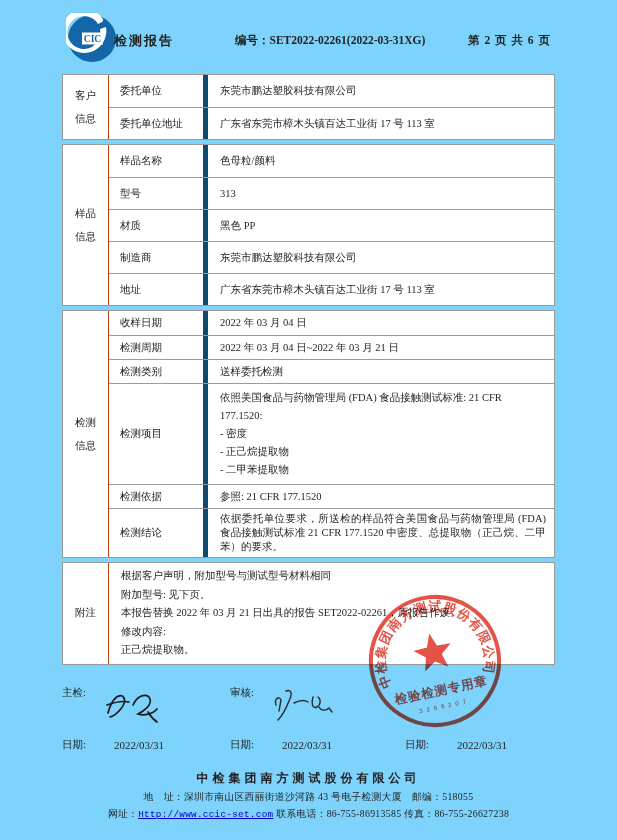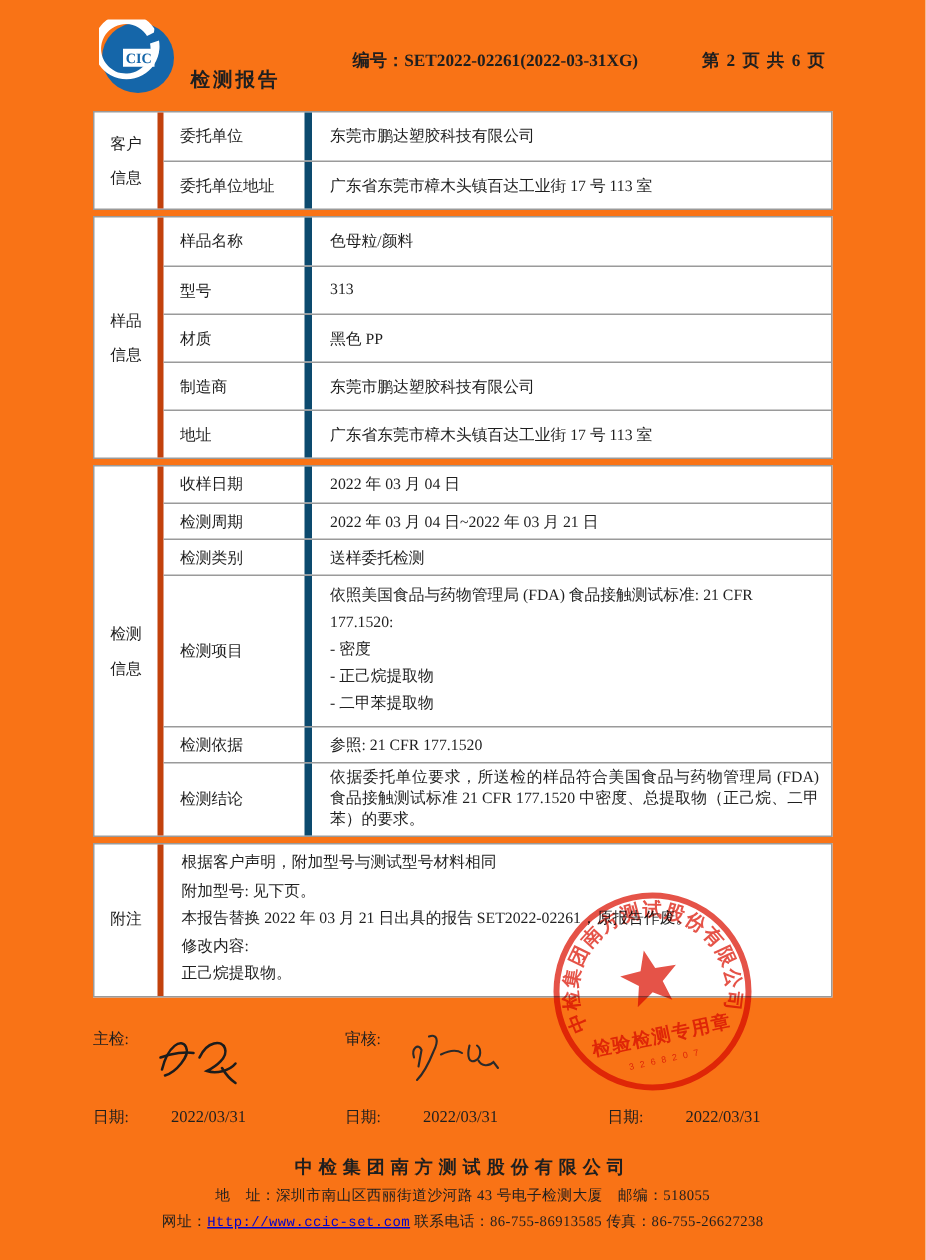--- a/index.html
+++ b/index.html
@@ -1,29 +1,29 @@
 <!DOCTYPE html>
 <html><head>
 <meta charset="utf-8">
 <style>
   * { margin:0; padding:0; box-sizing:border-box; }
   body { background:#e8e8e8; font-family:"Liberation Serif","DejaVu Serif",serif; }
-  .page { position:relative; width:617px; height:840px; background:#f97316; margin:0 auto;
+  .page { position:relative; width:617px; height:840px; background:#7dd3fc; margin:0 auto;
           color:#1f1f1f; overflow:hidden; }
 
   
   .hdr-logo { position:absolute; left:66px; top:13px; width:52px; height:51px; }
-  .hdr-title { position:absolute; left:127px; top:32px; font-size:13px; font-weight:bold; letter-spacing:2px;margin-top:12px; }
+  .hdr-title { position:absolute; left:114px; top:32px; font-size:13px; font-weight:bold; letter-spacing:2px; }
   .hdr-no { position:absolute; left:235px; top:33px; font-size:11.5px; font-weight:bold; }
   .hdr-page { position:absolute; left:468px; top:33px; font-size:11.5px; font-weight:bold; letter-spacing:1px; }
 
   
   .tablewrap { position:absolute; left:62px; top:74px; width:493px; }
   .section { display:flex; border:1px solid #9a9a9a; width:493px; margin-bottom:4px; background:#fff; }
-  .glabel { width:46px; min-width:46px; border-right:4px solid #c2410c; display:flex;
+  .glabel { width:46px; min-width:46px; border-right:1px solid #c2410c; display:flex;
             flex-direction:column; justify-content:center; align-items:center; gap:9px;
             font-size:10.5px; }
   .rows { flex:1; display:flex; flex-direction:column; }
   .row { display:flex; border-top:1px solid #9a9a9a; }
   .row:first-child { border-top:none; }
   .flabel { width:99px; min-width:99px; border-right:5px solid #0c4a6e; padding-left:11px;
             display:flex; align-items:center; font-size:10.5px; }
   .fvalue { flex:1; display:flex; align-items:center; padding:0 8px 0 12px; font-size:10.5px; }
   .h32 { min-height:32px; }
   .h24 { min-height:24px; }

